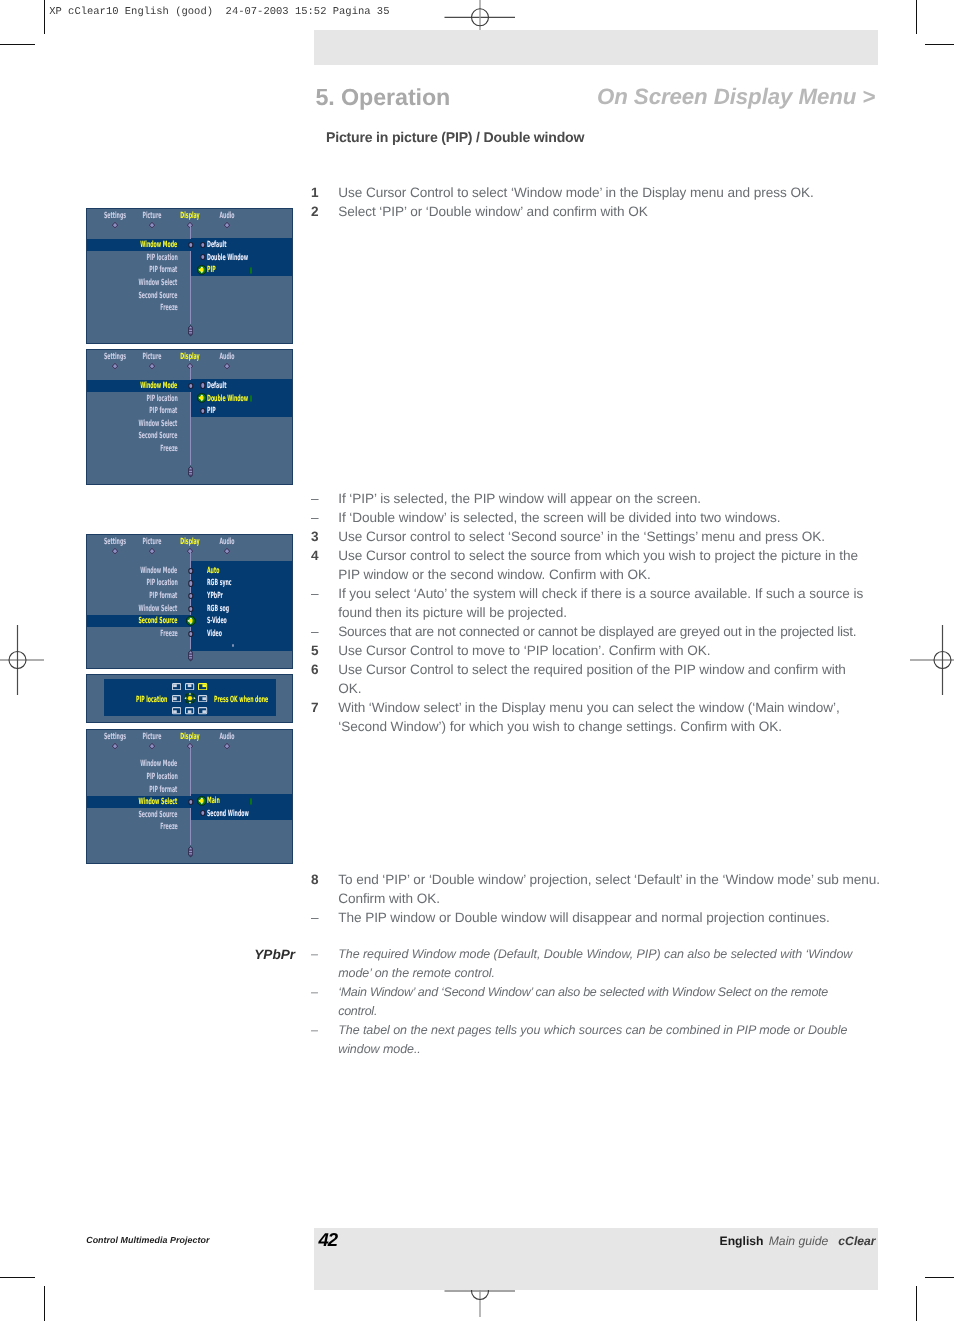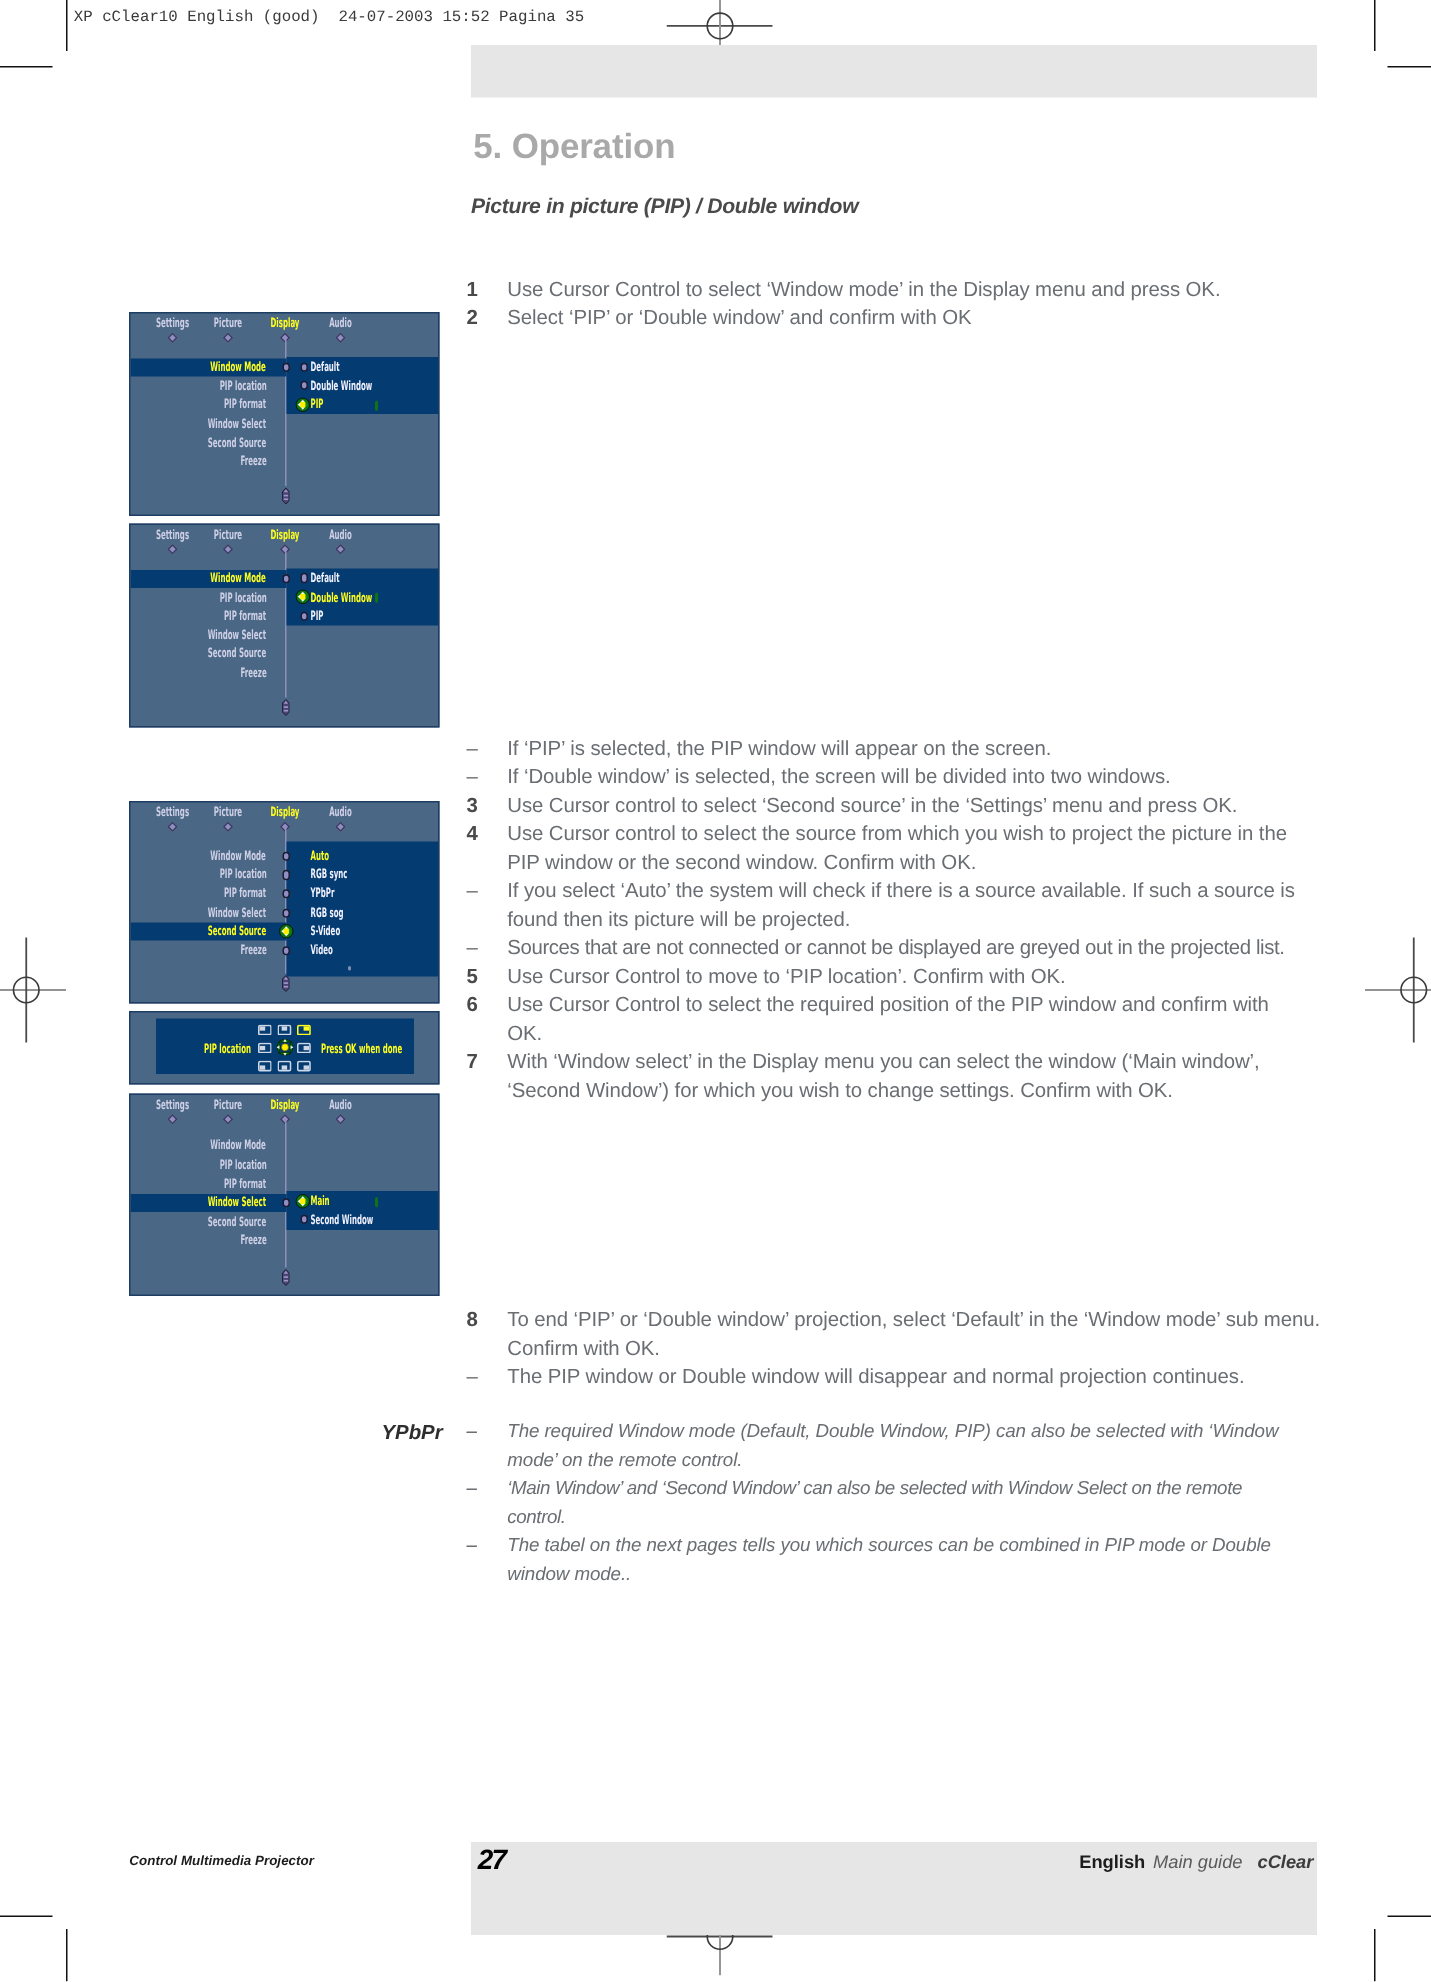--- a/index.html
+++ b/index.html
@@ -34,22 +34,22 @@
   .band-top{top:30px;height:35px;}
   .band-bottom{top:1228px;height:62px;}
 
   
   .chapter-title{position:absolute;left:315.5px;top:84px;font-size:23.3px;font-weight:bold;
     color:#a9a9a9;letter-spacing:-0.1px;}
   .chapter-section{position:absolute;left:597px;top:84px;font-size:22.3px;font-weight:bold;
     font-style:italic;color:#b8b8b8;letter-spacing:-0.1px;}
 
   
-  .intro-heading{position:absolute;left:314px;top:128.5px;font-size:14.1px;font-weight:bold;
-    font-style:italic;color:#4a4a4a;letter-spacing:-0.2px;}
+  .intro-heading{position:absolute;left:326px;top:128.5px;font-size:14.1px;font-weight:bold;
+    color:#4a4a4a;letter-spacing:-0.2px;}
   .intro-para{position:absolute;left:311px;top:144.8px;width:556px;font-size:13.6px;
     color:#6a6e72;line-height:19.07px;letter-spacing:-0.06px;}
 
   .steplist{position:absolute;}
   .srow{display:flex;font-size:13.6px;color:#6a6e72;line-height:19.07px;letter-spacing:-0.06px;}
   .smark{width:27.2px;flex:0 0 27.2px;font-weight:bold;color:#4a4a4a;}
   .smark.dash{font-weight:normal;color:#6a6e72;}
   .stext{flex:1;}
   .steps-top{left:311px;top:182.8px;width:562px;}
   .steps-mid{left:311px;top:488.6px;width:561.4px;}
@@ -142,20 +142,21 @@
     <line x1="34.5" y1="1" x2="34.5" y2="71" stroke="#4a4a4a" stroke-width="1.2"></line>
     <circle cx="34.5" cy="36" r="8.5" fill="none" stroke="#3a3a3a" stroke-width="1.1"></circle>
   </svg>
 
   <div class="print-header">XP cClear10 English (good)  24-07-2003 15:52 Pagina 35</div>
 
   <div class="band band-top"></div>
   <div class="band band-bottom"></div>
 
   <div class="chapter-title">5. Operation</div>
+  <div class="chapter-section">On Screen Display Menu &gt;</div>
 
   <div class="intro-heading">Picture in picture (PIP) / Double window</div>
 
   <div class="steplist steps-top">
       <div class="srow">
         <div class="smark">1</div>
         <div class="stext">Use Cursor Control to select ‘Window mode’ in the Display menu and press OK.</div>
       </div>
       <div class="srow">
         <div class="smark">2</div>
@@ -221,21 +222,21 @@
         <div class="smark dash">–</div>
         <div class="stext">‘Main Window’ and ‘Second Window’ can also be selected with Window Select on the remote control.</div>
       </div>
       <div class="srow">
         <div class="smark dash">–</div>
         <div class="stext">The tabel on the next pages tells you which sources can be combined in PIP mode or Double window mode..</div>
       </div>
     </div>
 
   <div class="footer-left">Control Multimedia Projector</div>
-  <div class="footer-page">27</div>
+  <div class="footer-page">42</div>
   <div class="footer-right">
     <span class="f-bold">English</span><span class="f-ital">Main guide</span><span class="f-brand">cClear</span>
   </div>
 
   <div id="osd-host">
       <div class="osd osd-w" style="top: 208.1px; height: 135.8px;">
         <div class="osd-tab" style="left: 28.3px;">Settings</div>
         <div class="osd-diamond" style="left: 28.3px; top: 15.9px;"></div>
         <div class="osd-tab" style="left: 64.7px;">Picture</div>
         <div class="osd-diamond" style="left: 64.7px; top: 15.9px;"></div>

